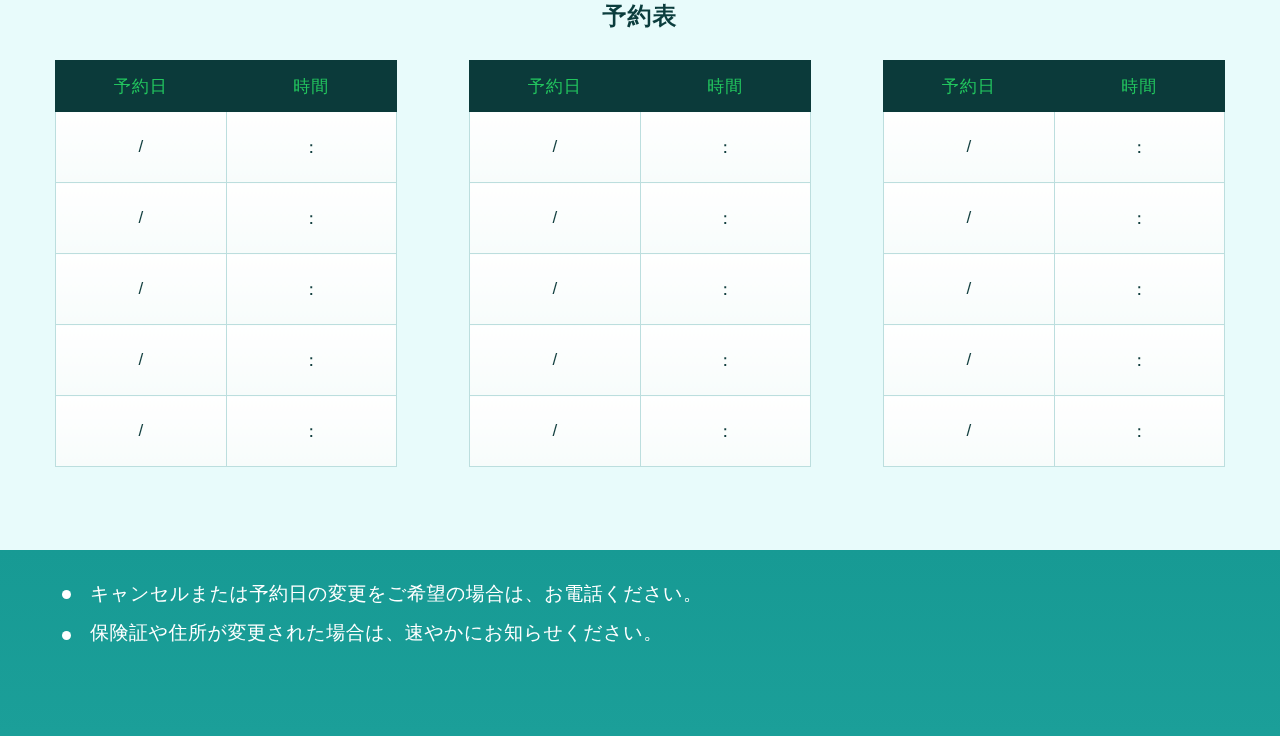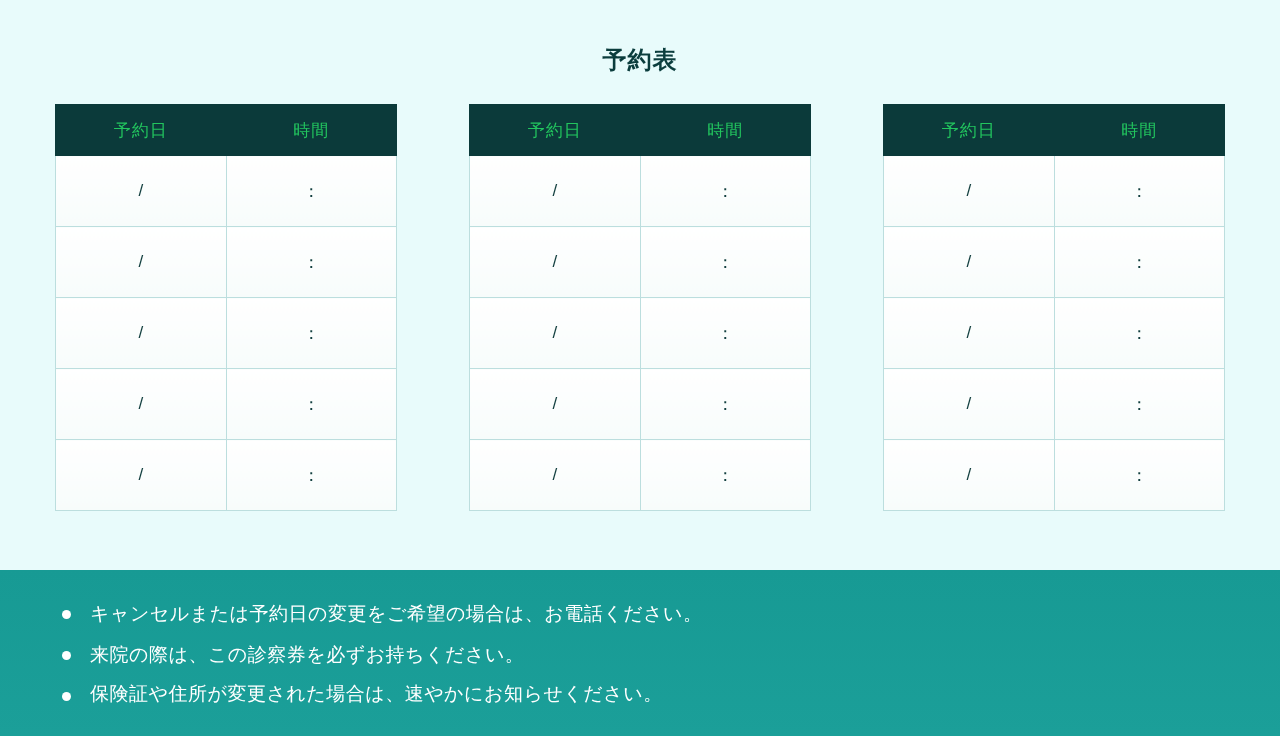--- a/index.html
+++ b/index.html
@@ -17,21 +17,20 @@
   .page {
     position: relative;
     width: 1280px;
     height: 736px;
     display: flex;
     flex-direction: column;
   }
   .top-area {
     flex: 1 1 auto;
     background: #e8fbfb;
-    padding-top: 44px;
     box-sizing: border-box;
   }
   .page-title {
     text-align: center;
     font-size: 24px;
     font-weight: bold;
     color: #0b3d3d;
     letter-spacing: 1px;
     margin: 0 0 28px 0;
   }
@@ -69,21 +68,21 @@
   }
   .colon {
     font-size: 20px;
     color: #1b4444;
   }
   .notes {
     background: #1b9a96;
     background: linear-gradient(180deg, #179a94 0%, #1b9f99 100%);
     color: #ffffff;
     padding: 34px 12px 30px 0;
-    height: 166px;
+    height: 186px;
     box-sizing: border-box;
   }
   ul.notes-list {
     list-style: none;
     margin: 0;
     padding: 0 0 0 62px;
   }
   ul.notes-list li {
     position: relative;
     font-size: 19px;
@@ -214,22 +213,18 @@
   </div>
 
   <div class="notes">
     <ul class="notes-list">
       <li>
         <span class="bullet"></span>
         <span>キャンセルまたは予約日の変更をご希望の場合は、お電話ください。</span>
       </li>
       <li>
         <span class="bullet"></span>
-        <span>来院の際は、この診察券を必ずお持ちください。</span>
-      </li>
-      <li>
-        <span class="bullet"></span>
         <span>保険証や住所が変更された場合は、速やかにお知らせください。</span>
       </li>
     </ul>
   </div>
 
 </div>
 
 </body></html>

